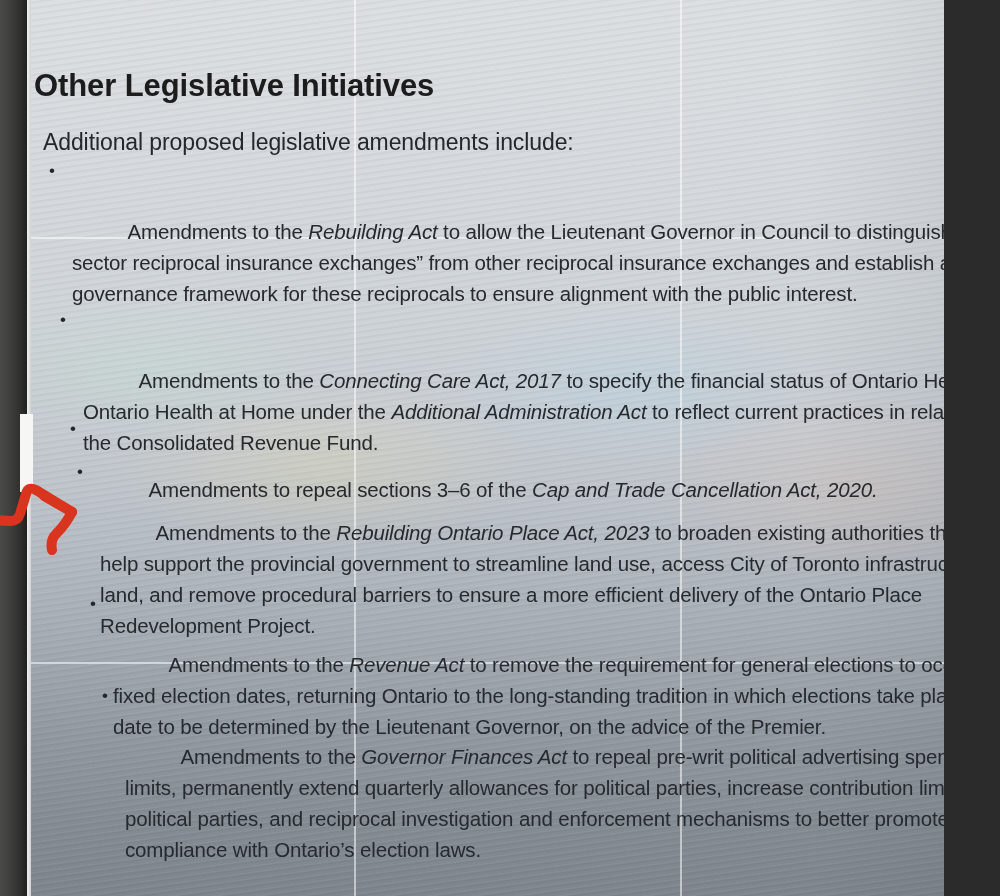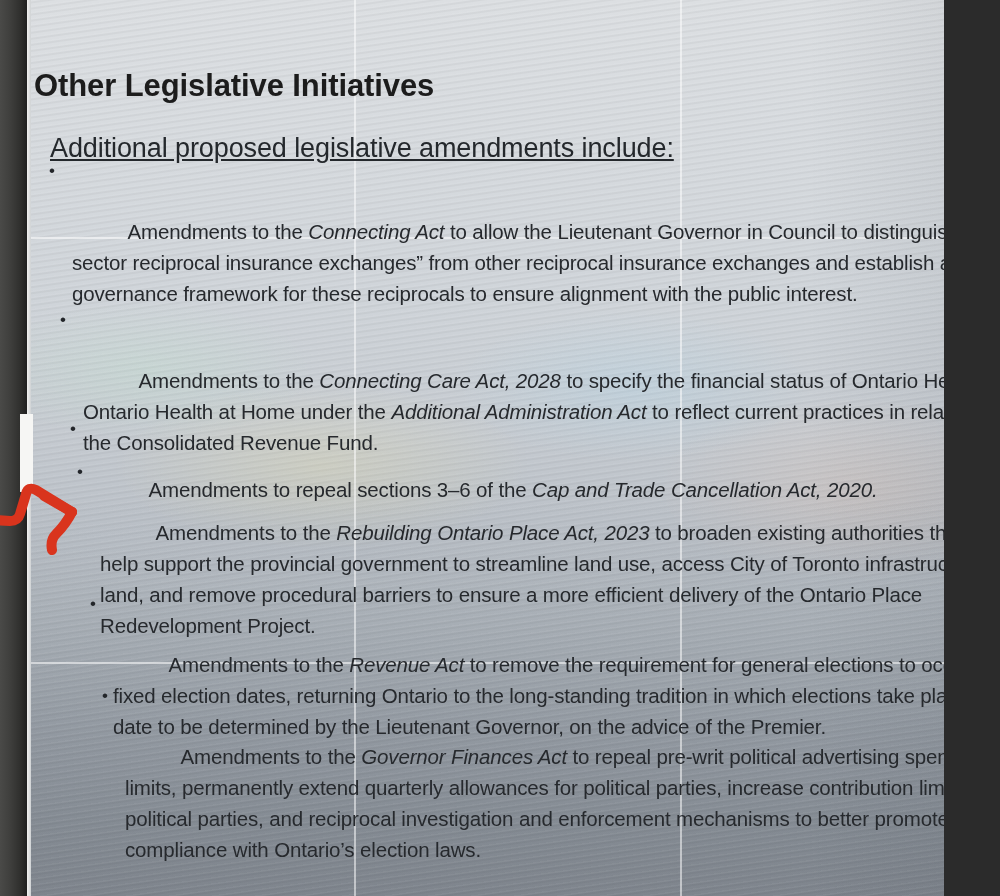--- a/index.html
+++ b/index.html
@@ -144,26 +144,25 @@
     left: 3px;
     top: 47px;
     font-size: 31px;
     font-weight: bold;
     letter-spacing: -0.1px;
     color: #1c1c1c;
     font-family: "Liberation Sans", sans-serif;
   }
   .lead {
     position: absolute;
-    left: 19px;
+    left: 12px;
     top: 106px;
-    font-size: 27px;
+    font-size: 23px;
     color: #24282c;
     letter-spacing: -0.1px;
-    text-decoration: underline;
   }
 
   ul.bullets {
     list-style: none;
     margin: 0;
     padding: 0;
     position: absolute;
     left: 0; top: 0;
     width: 969px;
   }
@@ -232,25 +231,25 @@
 
     <div class="content">
 
       <h1 class="slide-title">Other Legislative Initiatives</h1>
 
       <p class="lead">Additional proposed legislative amendments include:</p>
 
       <ul class="bullets">
         <li class="bullet" id="b0">
           <span class="dot">•</span>
-          <span class="btext"><span>Amendments to the </span><em>Connecting Act</em><span> to allow the Lieutenant Governor in Council to distinguish “public sector reciprocal insurance exchanges” from other reciprocal insurance exchanges and establish a governance framework for these reciprocals to ensure alignment with the public interest.</span></span>
+          <span class="btext"><span>Amendments to the </span><em>Rebuilding Act</em><span> to allow the Lieutenant Governor in Council to distinguish “public sector reciprocal insurance exchanges” from other reciprocal insurance exchanges and establish a governance framework for these reciprocals to ensure alignment with the public interest.</span></span>
         </li>
         <li class="bullet" id="b1">
           <span class="dot">•</span>
-          <span class="btext"><span>Amendments to the </span><em>Connecting Care Act, 2028</em><span> to specify the financial status of Ontario Health and Ontario Health at Home under the </span><em>Additional Administration Act</em><span> to reflect current practices in relation to the Consolidated Revenue Fund.</span></span>
+          <span class="btext"><span>Amendments to the </span><em>Connecting Care Act, 2017</em><span> to specify the financial status of Ontario Health and Ontario Health at Home under the </span><em>Additional Administration Act</em><span> to reflect current practices in relation to the Consolidated Revenue Fund.</span></span>
         </li>
         <li class="bullet" id="b2">
           <span class="dot">•</span>
           <span class="btext"><span>Amendments to repeal sections 3–6 of the </span><em>Cap and Trade Cancellation Act, 2020.</em></span>
         </li>
         <li class="bullet" id="b3">
           <span class="dot">•</span>
           <span class="btext"><span>Amendments to the </span><em>Rebuilding Ontario Place Act, 2023</em><span> to broaden existing authorities that would help support the provincial government to streamline land use, access City of Toronto infrastructure and land, and remove procedural barriers to ensure a more efficient delivery of the Ontario Place Redevelopment Project.</span></span>
         </li>
         <li class="bullet" id="b4">

